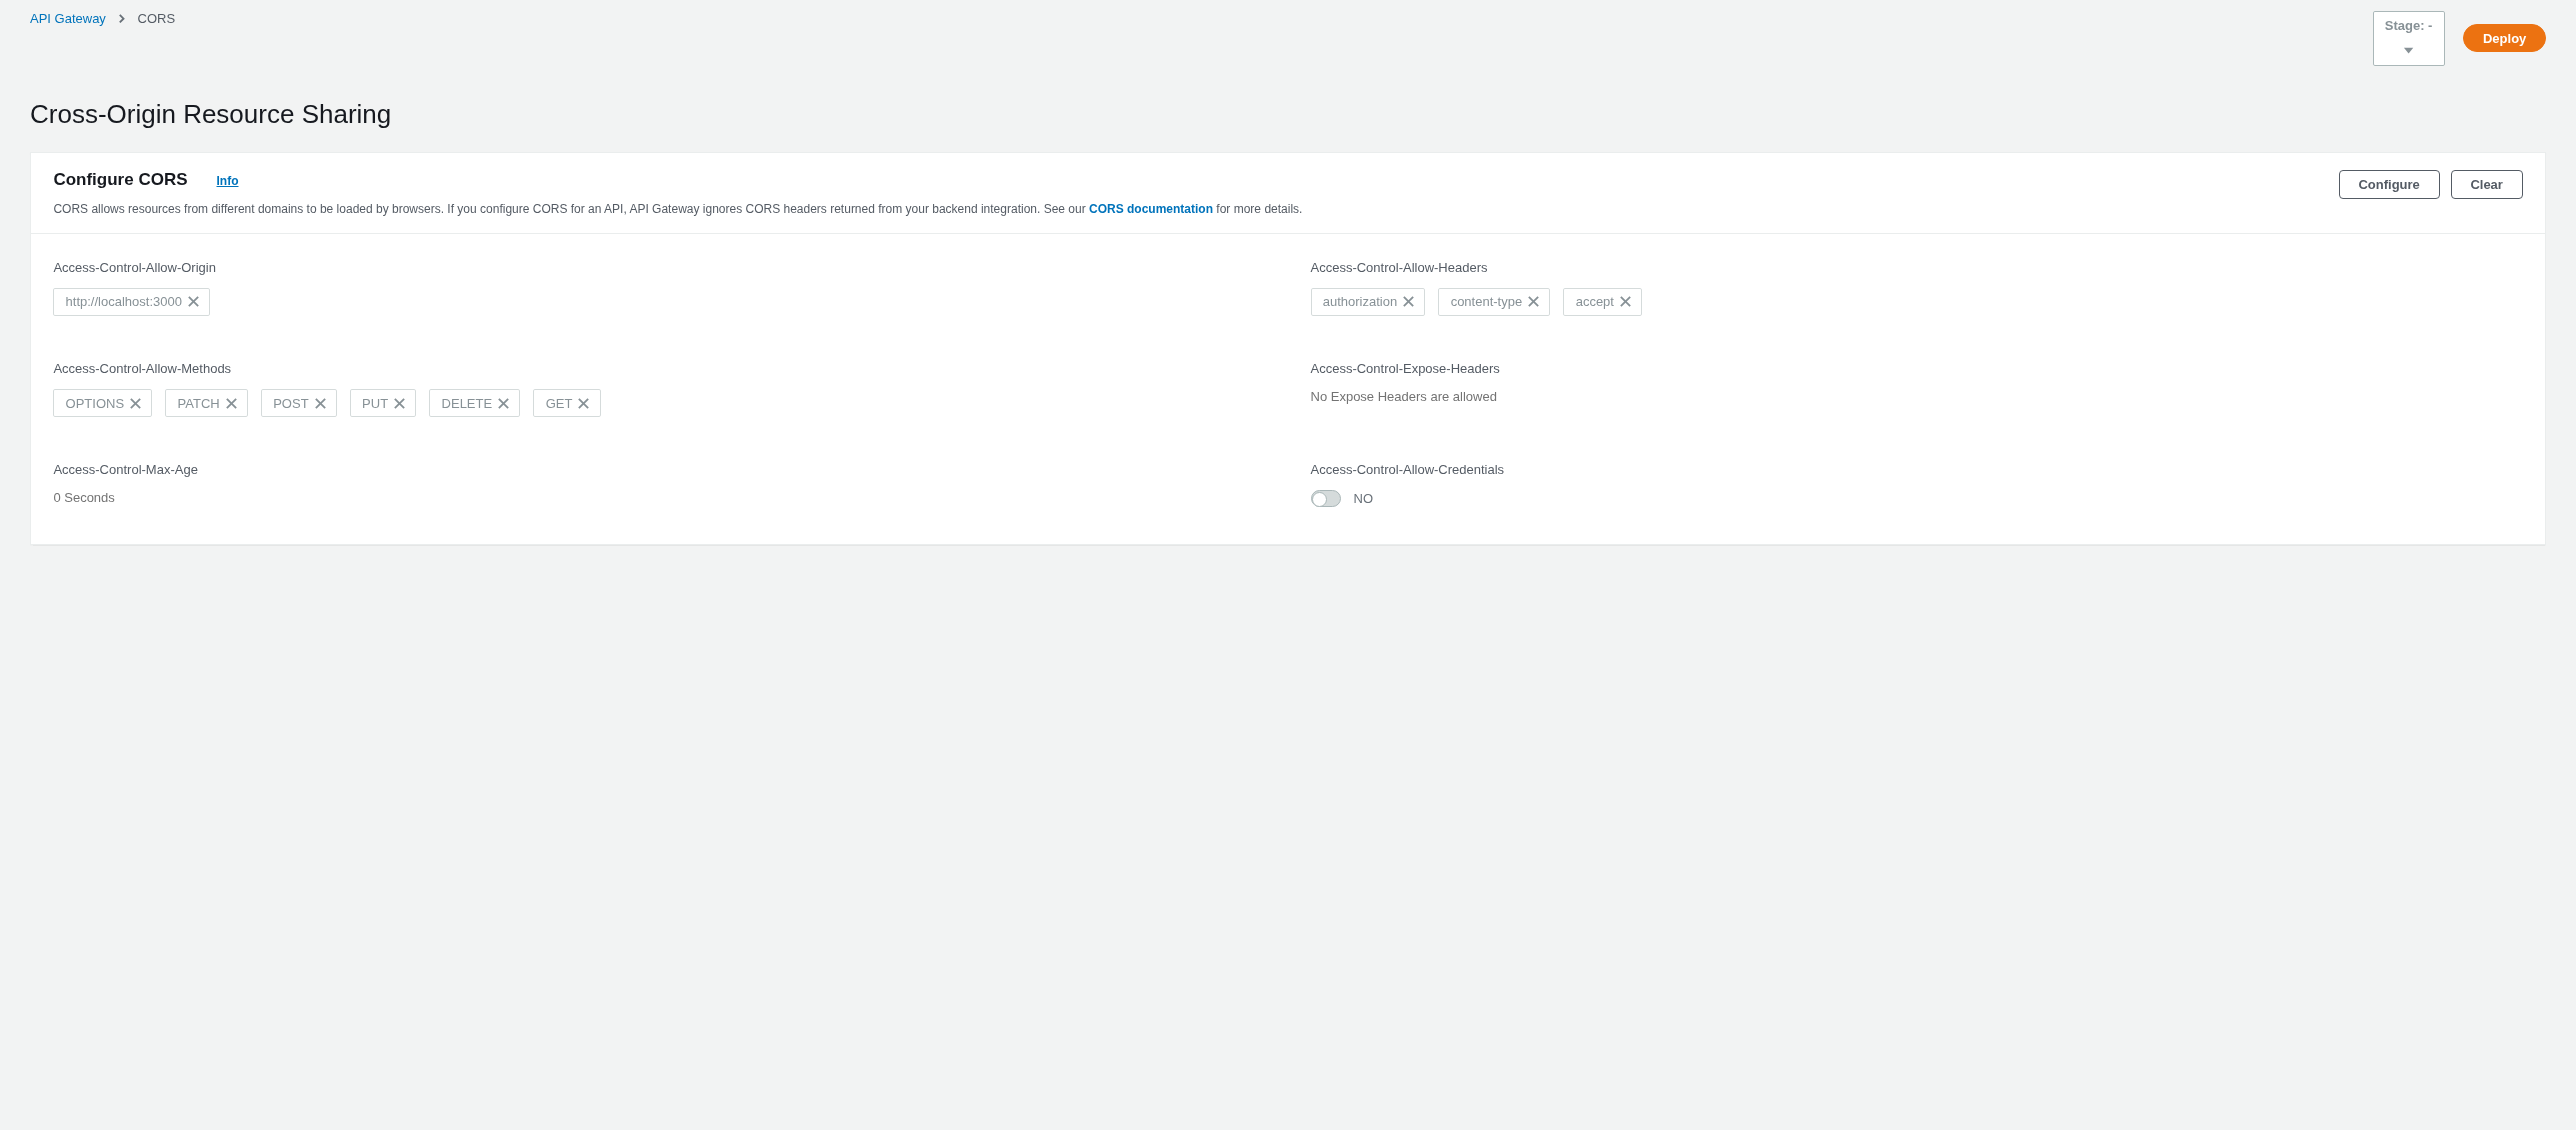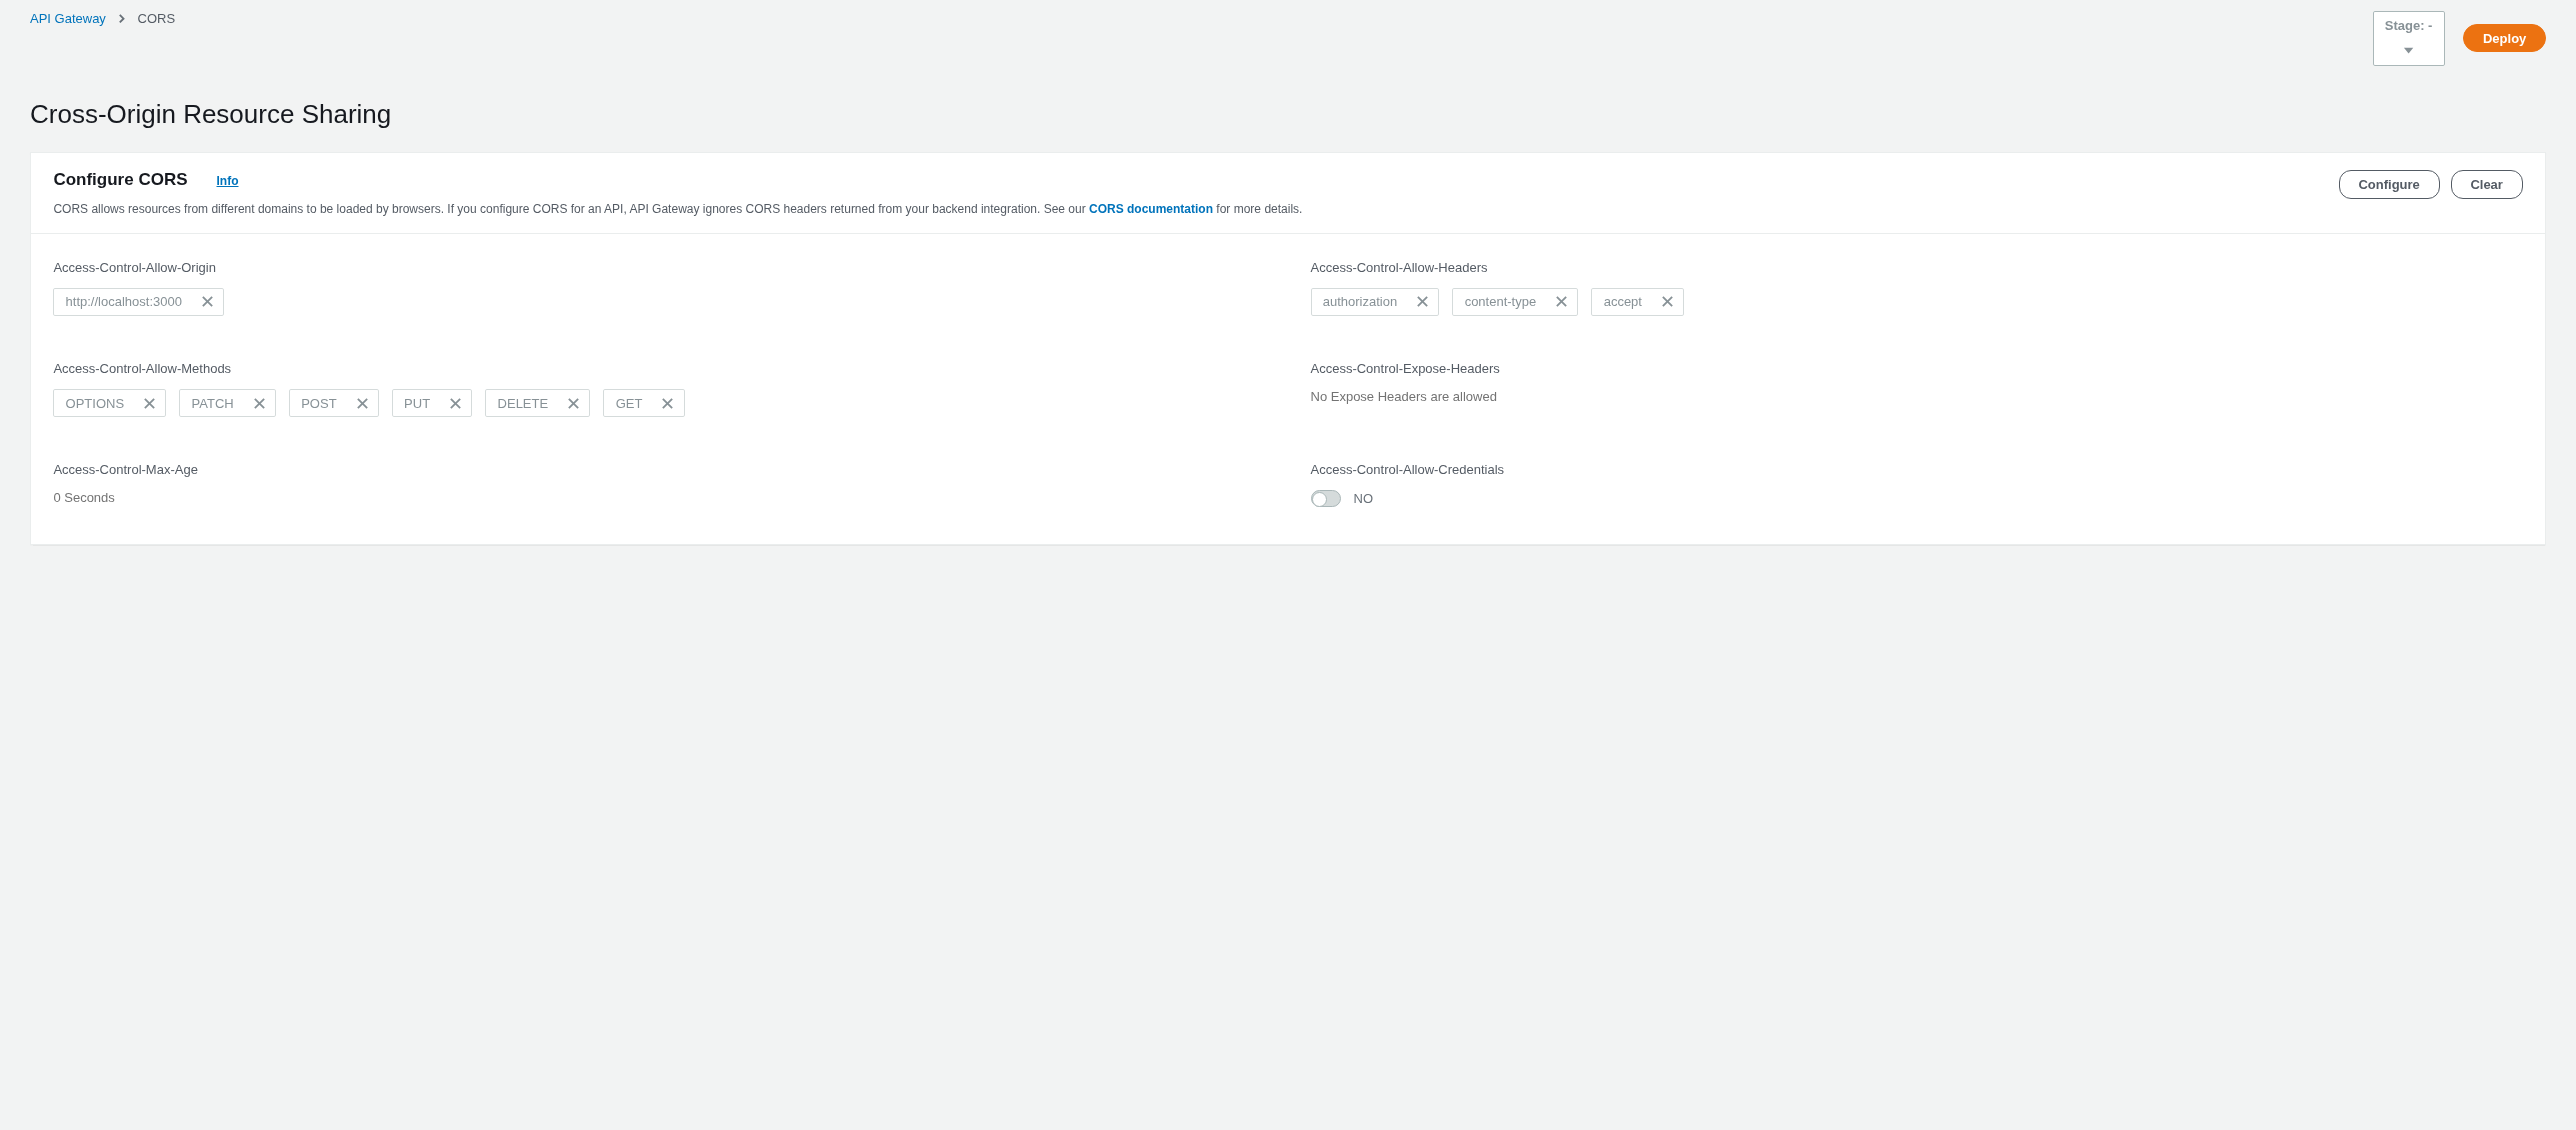--- a/index.html
+++ b/index.html
@@ -35,21 +35,21 @@
     gap: 11.2px; cursor: not-allowed; user-select: none; flex-direction: column;
   }
   .stage-select svg { width: 11.2px; height: 11.2px; fill: #879196; }
   .btn-primary {
     background: #ec7211; color: #fff; border: 0.9px solid #ec7211;
     border-radius: 14px; padding: 5.6px 18.7px; font-weight: 700; font-size: 13px;
     cursor: pointer;
   }
   .btn-secondary {
     background: #fff; color: #545b64; border: 0.9px solid #545b64;
-    border-radius: 12px; padding: 5.6px 18.7px; font-weight: 700; font-size: 13px;
+    border-radius: 4px; padding: 5.6px 18.7px; font-weight: 700; font-size: 13px;
     cursor: pointer;
   }
   .page-title {
     font-size: 26px; font-weight: 400; color: #16191f;
     padding: 26px 0 22.4px 0;
   }
   .panel {
     background: #fff; border: 0.9px solid #eaeded; box-shadow: 0 0.9px 0.9px rgba(0,0,0,0.05);
   }
   .panel-header {
@@ -68,21 +68,21 @@
     padding: 26px 22.4px 37px 22.4px;
     display: grid;
     grid-template-columns: 1fr 1fr;
     row-gap: 45px;
     column-gap: 45px;
   }
   .field-label { color: #545b64; font-size: 13px; margin-bottom: 13px; }
   .field-value { color: #737373; font-size: 13px; }
   .tag-row { display: flex; flex-wrap: wrap; gap: 13px; }
   .tag {
-    display: inline-flex; align-items: center; gap: 19px;
+    display: inline-flex; align-items: center; gap: 5px;
     border: 0.9px solid #d5dbdb; border-radius: 1.9px;
     padding: 5.6px 9.3px 5.6px 11.2px; color: #879196; font-size: 13px;
     background: #fff;
   }
   .tag .x-btn { display: inline-flex; cursor: not-allowed; }
   .tag .x-btn svg { width: 13px; height: 13px; stroke: #879196; stroke-width: 2; fill: none; }
   .toggle-row { display: flex; align-items: center; gap: 13px; color: #687078; font-size: 13px; }
   .toggle {
     width: 30px; height: 17px; border-radius: 9.3px; background: #d5dbdb;
     border: 0.9px solid #aab7b8; position: relative; display: inline-block;

